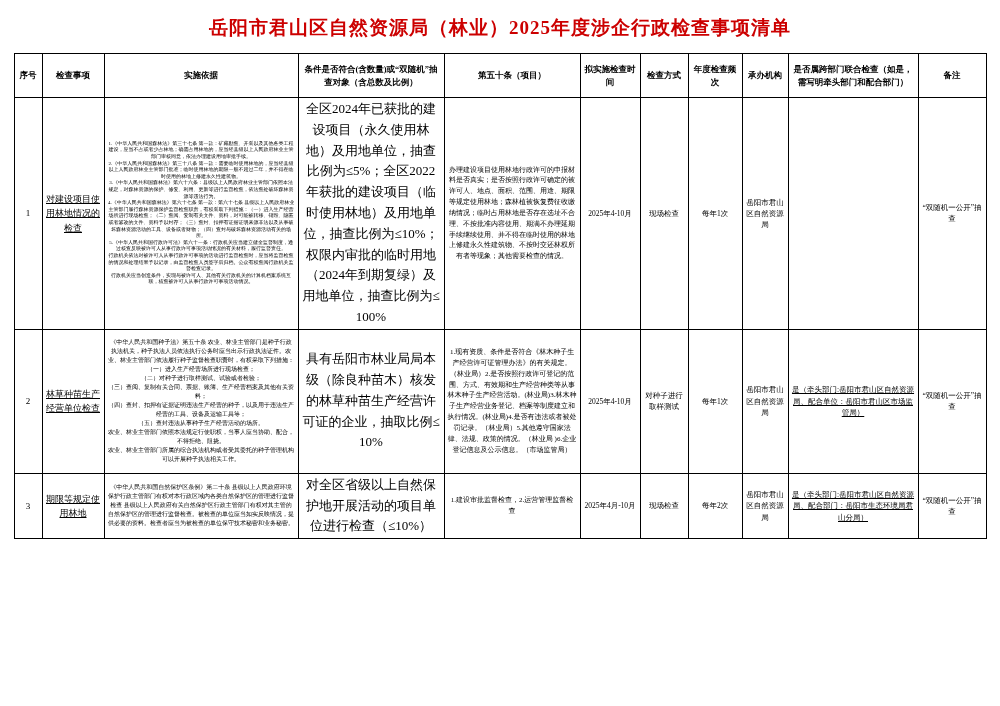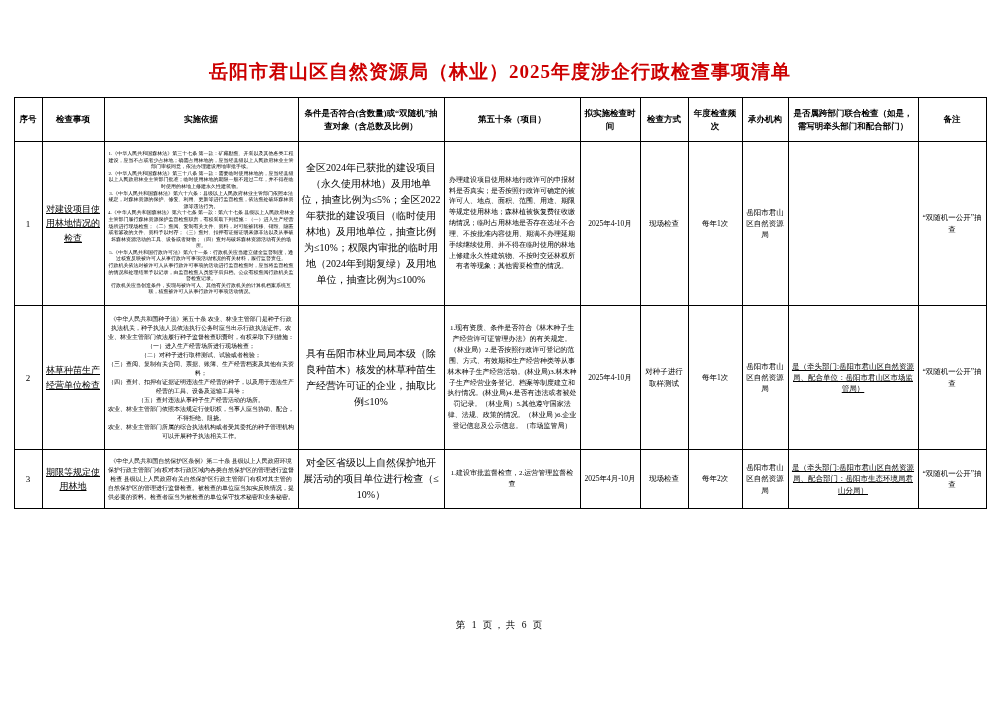--- a/index.html
+++ b/index.html
@@ -4,21 +4,21 @@
 <style>
   * { margin: 0; padding: 0; box-sizing: border-box; }
   html, body { background: #ffffff; }
   body {
     width: 1000px; height: 706px;
     font-family: "Liberation Serif", "DejaVu Serif", serif;
     color: #000;
     position: relative;
     overflow: hidden;
   }
-  .page { width: 1000px; height: 608px; position: relative; margin-top: 44px; }
+  .page { width: 1000px; height: 608px; position: relative; }
   .doc-title {
     padding-top: 15px;
     text-align: center;
     color: #cc0000;
     font-weight: bold;
     font-size: 19px;
     letter-spacing: 1px;
   }
   table.sheet {
     border-collapse: collapse;
@@ -41,21 +41,21 @@
     line-height: 1.45;
   }
   tr.row-1 { height: 164px; }
   tr.row-2 { height: 144px; }
   tr.row-3 { height: 59px; }
   .pre { white-space: pre-line; }
   .fs-no     { font-size: 9px; }
   .fs-item   { font-size: 9px; line-height: 1.6; text-decoration: underline; }
   .fs-basis-dense { font-size: 5px;  line-height: 1.32; }
   .fs-basis  { font-size: 6px;  line-height: 1.5; }
-  .fs-target { font-size: 10px; line-height: 1.6; }
+  .fs-target { font-size: 13px; line-height: 1.6; }
   .fs-content{ font-size: 7px;  line-height: 1.55; }
   .fs-side   { font-size: 7.5px; line-height: 1.5; }
   .fs-joint  { font-size: 7.5px; line-height: 1.5; text-decoration: underline; }
   .page-footer {
     position: absolute;
     left: 0; right: 0;
     bottom: 20px;
     text-align: center;
     font-size: 9.5px;
     letter-spacing: 2px;
@@ -158,15 +158,14 @@
         <td class="fs-side">2025年4月-10月</td>
         <td class="fs-side">现场检查</td>
         <td class="fs-side">每年2次</td>
         <td class="fs-side">岳阳市君山区自然资源局</td>
         <td class="fs-joint">是（牵头部门:岳阳市君山区自然资源局、配合部门：岳阳市生态环境局君山分局）</td>
         <td class="fs-side">“双随机一公开”抽查</td>
       </tr>
     </tbody>
   </table>
 
-  <div class="page-footer">第 1 页，共 6 页</div>
 
 </div>
 
 </body></html>

